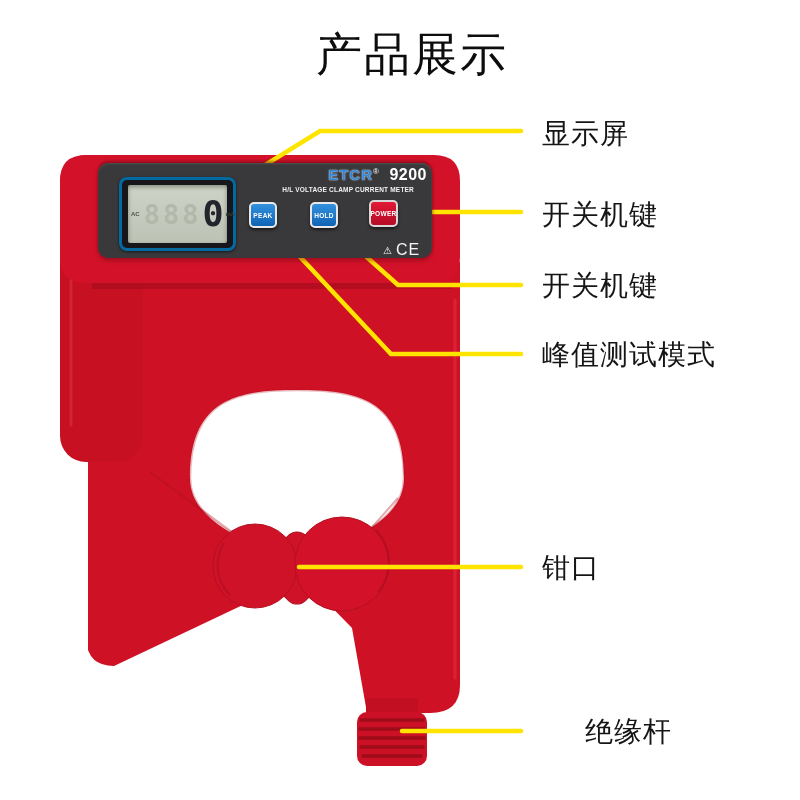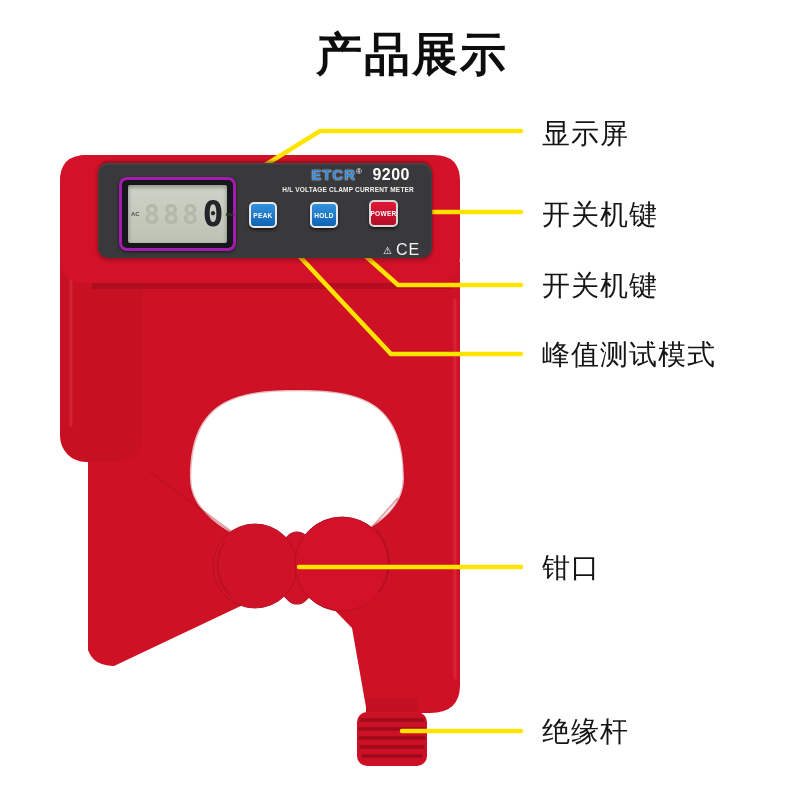--- a/index.html
+++ b/index.html
@@ -1,41 +1,41 @@
 <!DOCTYPE html>
 <html><head>
 <meta charset="utf-8">
 <style>
   html,body{margin:0;padding:0;background:#fff;}
   .stage{position:relative;width:800px;height:800px;background:#ffffff;overflow:hidden;
          font-family:"Liberation Sans",sans-serif;}
   .page-title{position:absolute;top:24px;left:24px;right:0;text-align:center;
-              font-size:46px;font-weight:700;color:#0d0d0d;letter-spacing:2px;margin:0;}
+              font-size:46px;font-weight:400;color:#0d0d0d;letter-spacing:2px;margin:0;}
   .art{position:absolute;left:0;top:0;}
 
   
   .panel{position:absolute;left:98px;top:163px;width:334px;height:95px;background:#39383b;
          border-radius:10px;box-shadow:0 -2px 3px rgba(80,0,6,.45), 0 3px 4px rgba(110,8,16,.45),
          inset 0 1px 2px rgba(255,255,255,.12);}
   
-  .lcd{position:absolute;left:119px;top:177px;width:117px;height:74px;background:#a21caf;
+  .lcd{position:absolute;left:119px;top:177px;width:117px;height:74px;background:#0369a1;
        border-radius:8px;padding:3px;box-sizing:border-box;box-shadow:0 1px 3px rgba(0,0,0,.6);}
   .lcd-bezel{width:100%;height:100%;background:#17171b;border-radius:5px;padding:5px 6px;box-sizing:border-box;}
   .lcd-screen{width:100%;height:100%;background:linear-gradient(#ced3c7,#bcc2b4);border-radius:2px;
               display:flex;align-items:center;padding:0 3px;box-sizing:border-box;
               box-shadow:inset 0 2px 4px rgba(40,50,40,.45);}
   .lcd-mode{font-size:6px;color:#4c5148;font-weight:700;}
   .lcd-ghost{font-family:"DejaVu Sans Mono",monospace;font-weight:700;font-size:27px;
              color:#b2b8aa;letter-spacing:3px;margin-left:4px;}
   .lcd-value{font-family:"DejaVu Sans Mono",monospace;font-weight:700;font-size:35px;
              color:#23242c;margin-left:1px;}
   .lcd-unit{font-size:6px;color:#3a3e36;font-weight:700;margin-left:2px;}
 
   
-  .brand-row{position:absolute;left:286px;top:166px;width:124px;text-align:right;white-space:nowrap;}
+  .brand-row{position:absolute;left:303px;top:166px;width:124px;text-align:right;white-space:nowrap;}
   .brand-name{font-size:15px;font-weight:700;color:#3487d6;letter-spacing:1px;
               text-shadow:0 0 1px rgba(255,255,255,.95),0 0 2px rgba(255,255,255,.55);}
   .brand-reg{font-size:8px;color:#fff;vertical-align:super;}
   .brand-model{font-size:16px;font-weight:700;color:#ffffff;margin-left:6px;letter-spacing:.5px;}
   .brand-subtitle{position:absolute;left:270px;top:186px;width:144px;text-align:right;
                   font-size:6.5px;font-weight:700;color:#f2f2f2;letter-spacing:.2px;white-space:nowrap;}
 
   
   .btn{position:absolute;border-radius:5px;display:flex;align-items:center;justify-content:center;
        color:#fff;font-weight:700;font-size:6.5px;letter-spacing:.3px;
@@ -48,21 +48,21 @@
 
   .marks{position:absolute;left:383px;top:241px;color:#f4f4f4;font-size:10px;display:flex;
          align-items:center;gap:4px;}
   .warn{font-size:10px;}
   .ce{font-size:16px;letter-spacing:1px;font-weight:400;}
 
   
   .callout-label{position:absolute;left:542px;font-size:28px;color:#151515;white-space:nowrap;
                  letter-spacing:1px;}
   .cl-0{top:115px;} .cl-1{top:196px;} .cl-2{top:267px;}
-  .cl-3{top:336px;font-family:Liberation Serif, serif;} .cl-4{top:549px;} .cl-5{top:713px;}
+  .cl-3{top:336px;font-family:Liberation Serif, serif;} .cl-4{top:549px;} .cl-5{top:713px;margin-left:43px;}
 </style>
 </head>
 <body>
 
 <div class="stage">
 
   <svg class="art" width="800" height="800" viewBox="0 0 800 800">
     <g>
 
       <path d="M88,262 H460 V685 Q460,713 430,713 H118 Q88,713 88,685 Z" fill="#cf1126"></path>

